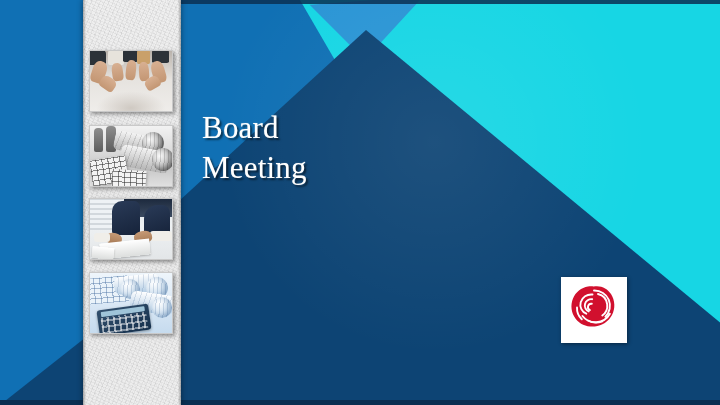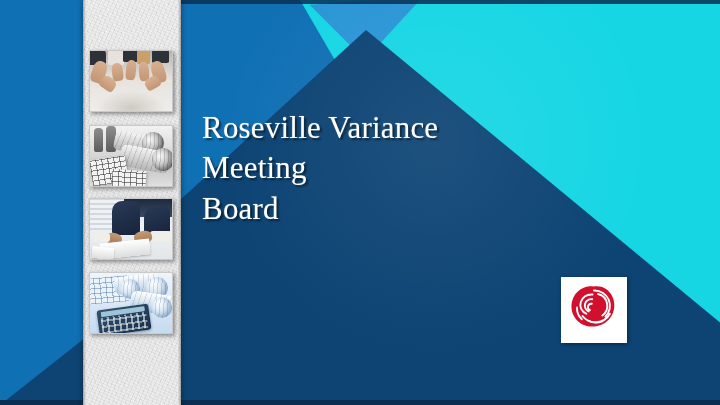--- a/index.html
+++ b/index.html
@@ -366,23 +366,22 @@
         <div class="broll" style="left:62px; top:24px; width:20px; height:21px;"></div>
         <div class="calc" style="left:8px;  top:34px; width:52px; height:26px;">
           <div class="calc-screen"></div>
           <div class="calc-keys"></div>
         </div>
       </div>
     </div>
   </div>
 
   <div class="title">
-    <div>Roseville Variance</div>
+    <div>Board</div>
     <div>Meeting</div>
-    <div>Board</div>
   </div>
 
 
   <div class="logo">
     <span>
       <svg width="52" height="50" viewBox="0 0 52 50" aria-hidden="true">
         <g fill="#d1102e">
           <path d="M25.5 1.5c7.5-1.5 14 2 17.5 7.5 4 6.3 4.5 14.5 1 21-3.4 6.4-10 10.8-17.2 11.5-7.2.7-14.7-2-19-7.6C3.2 28.2 2.2 20.3 5 13.6 7.6 7.3 13.4 2.6 20 1.6c1.8-.3 3.7-.4 5.5-.1z"></path>
         </g>
         <g fill="none" stroke="#ffffff" stroke-width="1.9" stroke-linecap="round">

